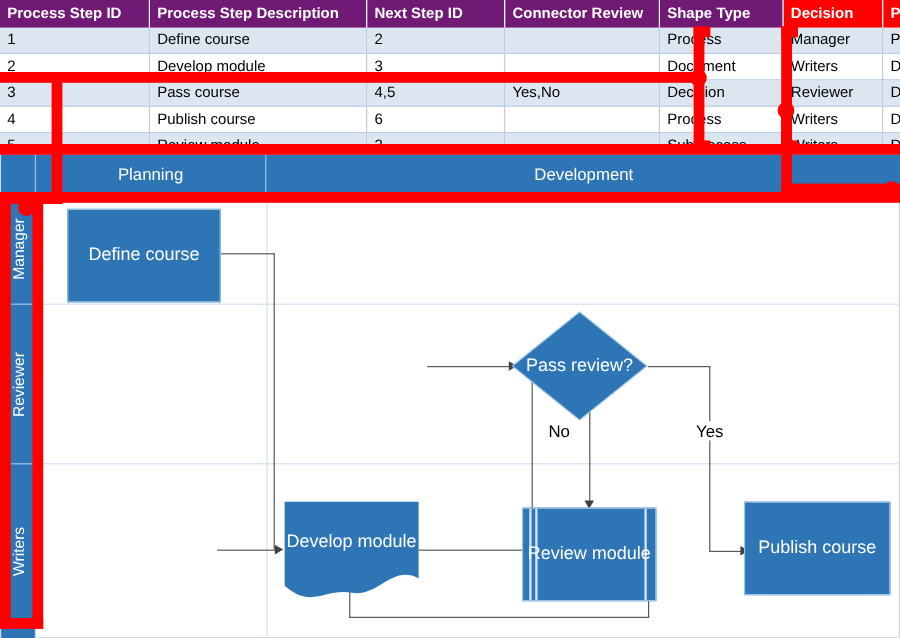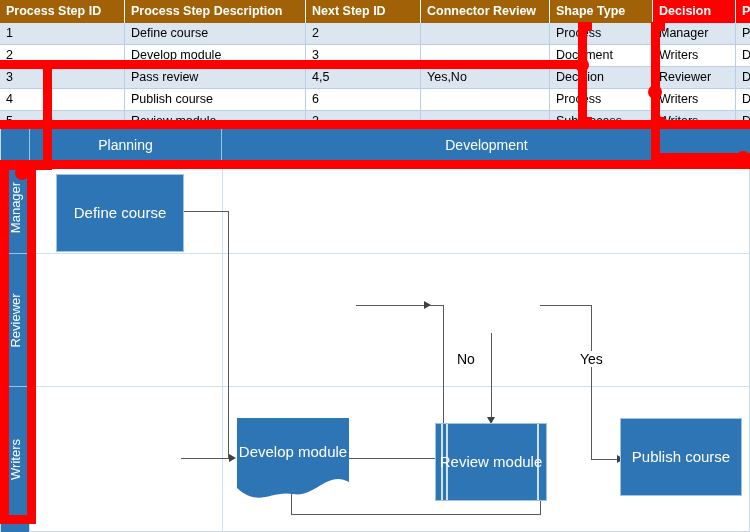--- a/index.html
+++ b/index.html
@@ -12,21 +12,21 @@
   }
   #root{position:relative;width:750px;height:532px;}
 
   
   .data-table{
     position:absolute;left:0;top:0;width:750px;
     border-collapse:collapse;table-layout:fixed;
     font-size:12.5px;color:#000;
   }
   .data-table th{
-    background:#a16207;color:#ffffff;
+    background:#701a75;color:#ffffff;
     font-weight:bold;font-size:12.5px;
     text-align:left;padding:4px 4px 5px 6px;
     height:14px;line-height:14px;
     border-right:1px solid #ffffff;
     white-space:nowrap;
   }
   .data-table th.hl{background:#fe0000;}
   .data-table td{
     padding:2px 4px 3px 6px;
     height:16px;line-height:16px;
@@ -182,21 +182,21 @@
         <td class="c-id">2</td>
         <td>Develop module</td>
         <td>3</td>
         <td></td>
         <td>Document</td>
         <td>Writers</td>
         <td>Development</td>
       </tr>
       <tr class="alt">
         <td class="c-id">3</td>
-        <td>Pass review</td>
+        <td>Pass course</td>
         <td>4,5</td>
         <td>Yes,No</td>
         <td>Decision</td>
         <td>Reviewer</td>
         <td>Development</td>
       </tr>
       <tr class="norm">
         <td class="c-id">4</td>
         <td>Publish course</td>
         <td>6</td>
@@ -278,20 +278,28 @@
     <div class="conn-label" style="left:454px;top:222px;">No</div>
     <div class="conn-label" style="left:577px;top:222px;">Yes</div>
 
     
     
     <div class="shape process" style="left:55px;top:45px;width:128px;height:78px;">
       <span>Define course</span>
     </div>
 
     
+    <div class="shape-dec" style="left:425px;top:130px;width:114px;height:92px;">
+      <svg width="114" height="92" viewBox="0 0 114 92">
+        <polygon points="57,1 113,46 57,91 1,46" fill="#2e75b6" stroke="#9dc3e6" stroke-width="1"></polygon>
+      </svg>
+      <div class="dec-label">
+          <span>Pass review?</span>
+        </div>
+    </div>
 
     
     <div class="shape-doc" style="left:236px;top:289px;width:112px;height:82px;">
       <svg width="112" height="82" viewBox="0 0 112 82">
         <path d="M0,0 H112 V64 C90,52 78,80 56,76 C34,72 22,90 0,70 Z" fill="#2e75b6"></path>
       </svg>
       <div class="doc-label">
           <span>Develop module</span>
         </div>
     </div>

